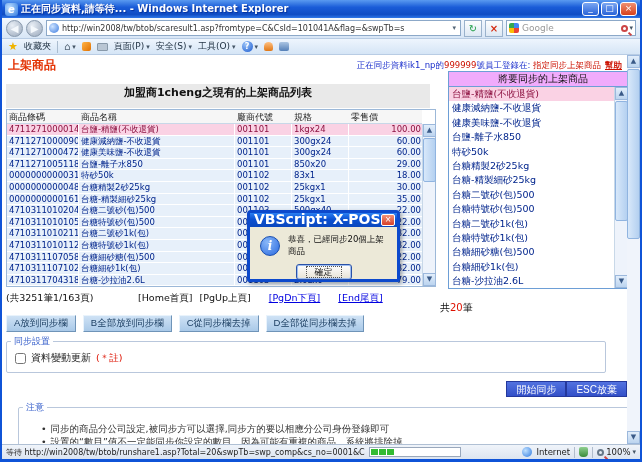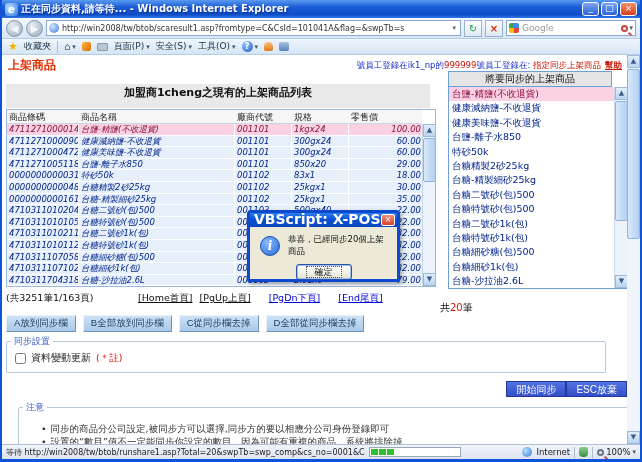--- a/index.html
+++ b/index.html
@@ -58,30 +58,30 @@
   
   .vscroll { position:absolute; right:0; top:0; width:13px; height:100%; background:#f0f4fb; }
   .sb-arrow { position:absolute; left:0; width:13px; height:13px; background:linear-gradient(180deg,#e2eefb,#bcd4ef); border:1px solid #9cb8dc; color:#3a5a88; font-size:7px; text-align:center; line-height:11px; }
   .sb-thumb { position:absolute; left:0; width:13px; background:linear-gradient(90deg,#d8e8fa,#b4d0f0); border:1px solid #90b4e0; border-radius:2px; }
   
   .table-title { position:absolute; left:4px; top:29px; width:424px; height:24px; background:#e9e9e9;
     font-size:11px; font-weight:bold; color:#111; text-align:center; line-height:17px; }
   .maintable { position:absolute; left:4px; top:54px; width:430px; border:1px solid #9cb8d8; background:#fff; }
   .thead { display:grid; grid-template-columns:72px 156px 57px 57px 75px; height:14px; background:#f6f6f6; border-bottom:1px solid #c8d8e8; }
   .thead span { font-size:9px; color:#222; padding:1px 2px; overflow:hidden; white-space:nowrap; }
-  .trow { display:grid; grid-template-columns:72px 156px 57px 57px 75px; height:11.6px; background:#e7f0fa;font-style:italic; }
+  .trow { display:grid; grid-template-columns:72px 156px 57px 57px 75px; height:11.6px; background:#e7f0fa; }
   .trow span { font-size:8.5px; color:#00248c; border-right:1px solid #fff; border-bottom:1px solid #fff; padding:0 2px; overflow:hidden; white-space:nowrap; line-height:11px; }
   .trow span.num { text-align:right; }
   .tbody .trow:first-child { background:#fad2e4; }
   .tbody .trow:first-child span { color:#8c1040; }
   .tbl-scroll { position:absolute; right:0; top:14px; width:13px; bottom:0; background:#eef3fb; border-left:1px solid #c8d8e8; }
   
   .pagerow { position:absolute; left:4px; top:237px; width:428px; display:flex; font-size:9.5px; color:#111; }
   .pagecount { width:132px; }
-  .pagelinks span { margin-right:4px;text-decoration:underline; }
+  .pagelinks span { margin-right:4px; }
   .plink-off { color:#111; }
   .plink-on { color:#0000e0; text-decoration:underline;padding-left:11px; }
   
   .actionrow { position:absolute; left:4px; top:260px; display:flex; gap:7px; }
   .abtn { height:17px; padding:1px 7px; font-size:9.5px; color:#173a5e; background:linear-gradient(180deg,#cfe2f5,#a9c9e8);
     border:1px solid; border-color:#e9f3fc #6f94b8 #6f94b8 #e9f3fc; }
   
   fieldset { border:1px solid #b9c7dc; border-radius:2px; }
   legend { font-size:9px; color:#3a62cc; padding:0 3px; margin-left:4px; }
   .syncset { position:absolute; left:4px; top:280px; width:600px; height:38px; }
@@ -91,21 +91,21 @@
   
   .startrow { position:absolute; right:13px; top:326px; display:flex; }
   .bluebtn { height:16px; padding:1px 9px; background:linear-gradient(180deg,#5272e0,#3350c8); color:#fff; font-size:10px;
     border:1px solid #24389c; }
   
   .noticeset { position:absolute; left:16px; top:346px; width:618px; height:60px; }
   .noticeset ul { list-style:none; margin:9px 0 0 22px; }
   .noticeset li { font-size:9.5px; color:#333; line-height:12.5px; white-space:nowrap; overflow:hidden; }
   .noticeset li::before { content:"\2022"; margin-right:4px; color:#333; }
   
-  .rpanel-header { position:absolute; left:446px; top:16px; width:164px; height:16px; background:#e5e5e5; border:1px solid #6d9ed6;
+  .rpanel-header { position:absolute; left:446px; top:16px; width:190px; height:16px; background:#f0abfc; border:1px solid #6d9ed6;
     font-size:10px; color:#111; text-align:center; line-height:14px; }
   .rpanel-list { position:absolute; left:446px; top:32px; width:180px; height:202px; background:#fff; border:1px solid #6d9ed6; border-top:none; overflow:hidden; }
   .rpanel-items { position:absolute; left:0; top:0; right:13px; }
   .ritem { font-size:9.5px; color:#00248c; padding:0 3px; height:14.4px; line-height:14.4px; white-space:nowrap; overflow:hidden; }
   .rpanel-items .ritem:first-child { background:#fad2e4; color:#8c1040; }
   .rlist-scroll { position:absolute; right:0; top:0; width:13px; height:100%; background:#eef3fb; border-left:1px solid #c8d8e8; }
   .rcount { position:absolute; left:438px; top:246px; font-size:10px; color:#111; }
   .rcount .red { color:#dd1100; }
   
   .dialog { position:absolute; left:245px; top:155px; width:153px; height:72px; border:3px solid #0c49cc; border-radius:4px 4px 2px 2px;
@@ -198,21 +198,21 @@
       </span>
     <span class="personicon"></span>
     <span class="miscicon"></span>
   </div>
 
   <div class="page">
 
     <div class="page-heading">上架商品</div>
 
     <div class="loginline">
-      <span class="blue">號員工登錄在</span><span class="blue">ik1_np</span><span class="blue">的</span><span class="red">999999</span><span class="blue">號員工登錄在: </span><span class="red">指定同步上架商品</span><span class="helplink">幫助</span>
+      <span class="blue">正在同步資料</span><span class="blue">ik1_np</span><span class="blue">的</span><span class="red">999999</span><span class="blue">號員工登錄在: </span><span class="red">指定同步上架商品</span><span class="helplink">幫助</span>
     </div>
 
     <div class="table-title">加盟商1cheng之現有的上架商品列表</div>
 
     <div class="maintable" style="padding-right:13px;">
       <div class="thead">
         <span>商品條碼</span>
         <span>商品名稱</span>
         <span>廠商代號</span>
         <span>規格</span>

